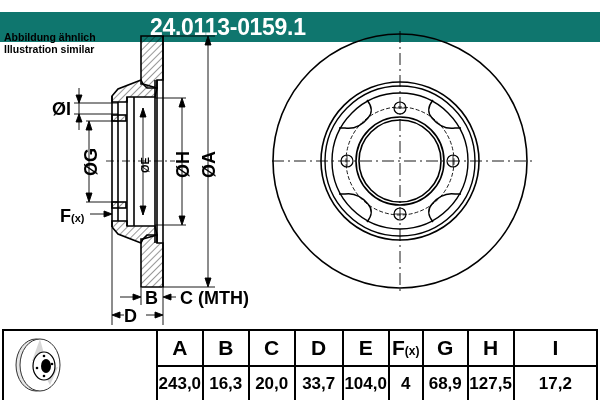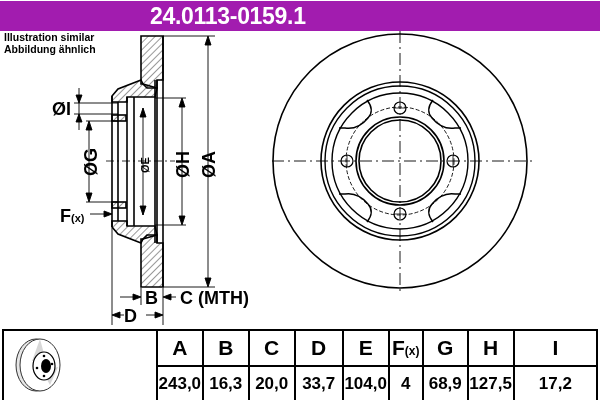--- a/index.html
+++ b/index.html
@@ -1,18 +1,18 @@
 <!DOCTYPE html>
 <html><head>
 <meta charset="utf-8">
 <style>
   html, body { margin: 0; padding: 0; }
   body { width: 600px; height: 400px; background: #ffffff; position: relative; overflow: hidden;
          font-family: "Liberation Sans", sans-serif; color: #000; }
-  .header { position: absolute; left: 0; top: 1px; width: 600px; height: 30px; background: #a21caf;
+  .header { position: absolute; left: 0; top: 12px; width: 600px; height: 30px; background: #0f766e;
             color: #fff; font-weight: bold; font-size: 23px; line-height: 30px; }
   .header .pn { position: absolute; left: 150px; top: 0; letter-spacing: -0.3px; }
   .header .ref { position: absolute; left: 323px; top: 0; letter-spacing: -0.3px; }
   .note { position: absolute; left: 4px; top: 31px; font-size: 10.5px; font-weight: bold; line-height: 12px; }
   svg.drawing { position: absolute; left: 0; top: 30px; }
   table.specs { position: absolute; left: 2px; top: 329px; width: 596px; height: 69px;
                 border-collapse: collapse; table-layout: fixed; }
   table.specs td { border: 2px solid #000; text-align: center; font-weight: bold; padding: 0; }
   table.specs tr.h td { font-size: 21px; height: 33px; }
   table.specs tr.v td { font-size: 17px; height: 32px; }
@@ -20,22 +20,22 @@
   .thumb-cell { background: #fff; }
 </style>
 </head>
 <body>
 
 <div class="header">
   <span class="pn">24.0113-0159.1</span>
 </div>
 
 <div class="note">
+  <div>Abbildung ähnlich</div>
   <div>Illustration similar</div>
-  <div>Abbildung ähnlich</div>
 </div>
 
 <svg class="drawing" width="600" height="298" viewBox="0 30 600 298">
   <defs>
     <pattern id="hatch" patternUnits="userSpaceOnUse" width="5" height="5" patternTransform="rotate(45)">
       <line x1="0" y1="0" x2="0" y2="5" stroke="#000" stroke-width="0.8"></line>
     </pattern>
   </defs>
 
   <g stroke="#000" fill="none" stroke-width="1.6">

